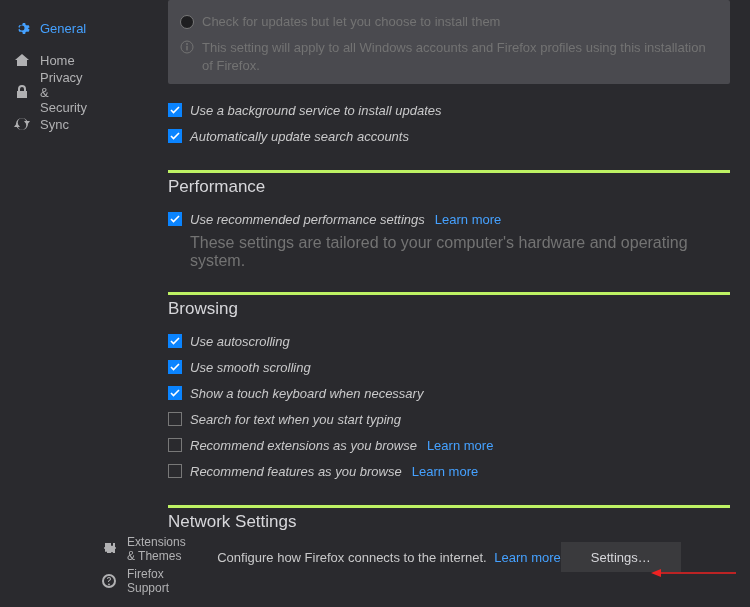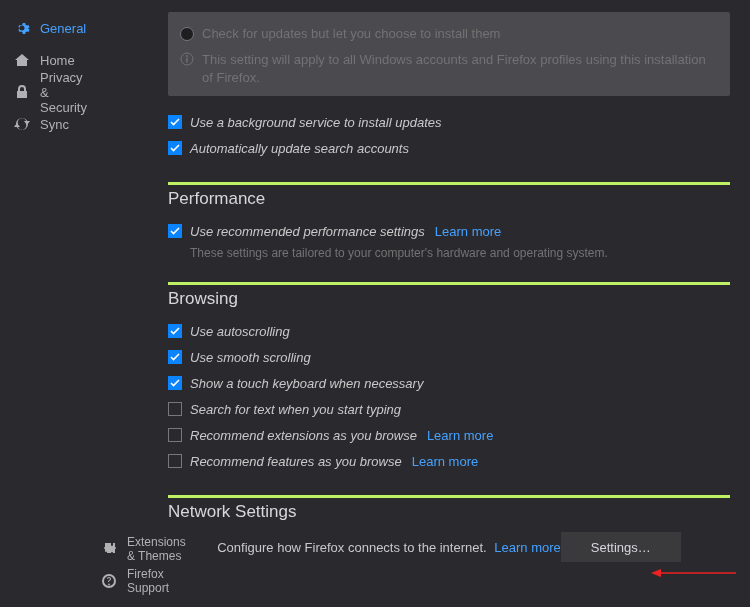--- a/index.html
+++ b/index.html
@@ -45,21 +45,21 @@
   .main {
     position: absolute;
     left: 152px; right: 0; top: 0; bottom: 0;
     padding: 0 20px 0 16px;
   }
 
   .info-card {
     background: #4a4a4f;
     border-radius: 2px;
     padding: 2px 12px 10px 12px;
-    margin-top: 12px;
+    margin-top: 0;
   }
   .radio-row {
     display: flex;
     align-items: center;
     padding: 12px 0 8px 0;
   }
   .radio {
     width: 14px; height: 14px;
     border: 1px solid #787878;
     border-radius: 50%;
@@ -99,21 +99,21 @@
     flex-shrink: 0;
   }
   .check.checked {
     background: #0a84ff;
     border-color: #0a84ff;
   }
   .check.checked svg { width: 10px; height: 10px; }
   .check-label { color: #c9c9ca; font-size: 13px; font-style: italic; }
   .sub-note {
     color: #737373;
-    font-size: 12px;
+    font-size: 16px;
     margin-left: 22px;
     margin-top: 3px;
   }
   .link {
     color: #45a1ff;
     margin-left: 10px;
     cursor: pointer;
   }
 
   .section {

